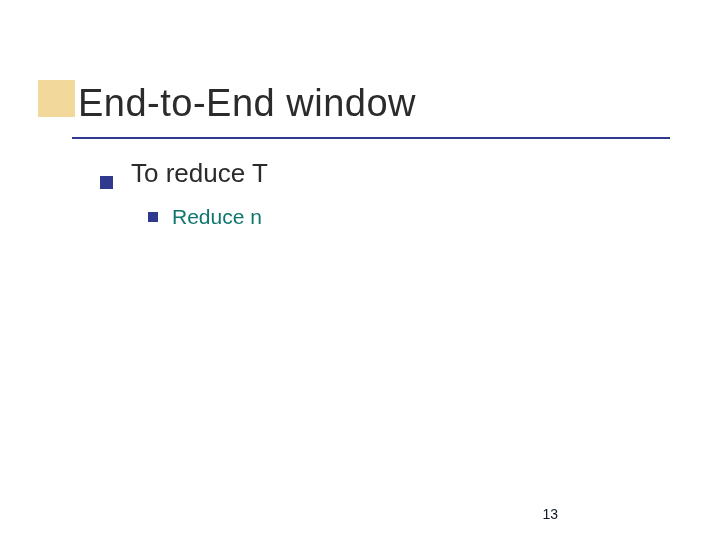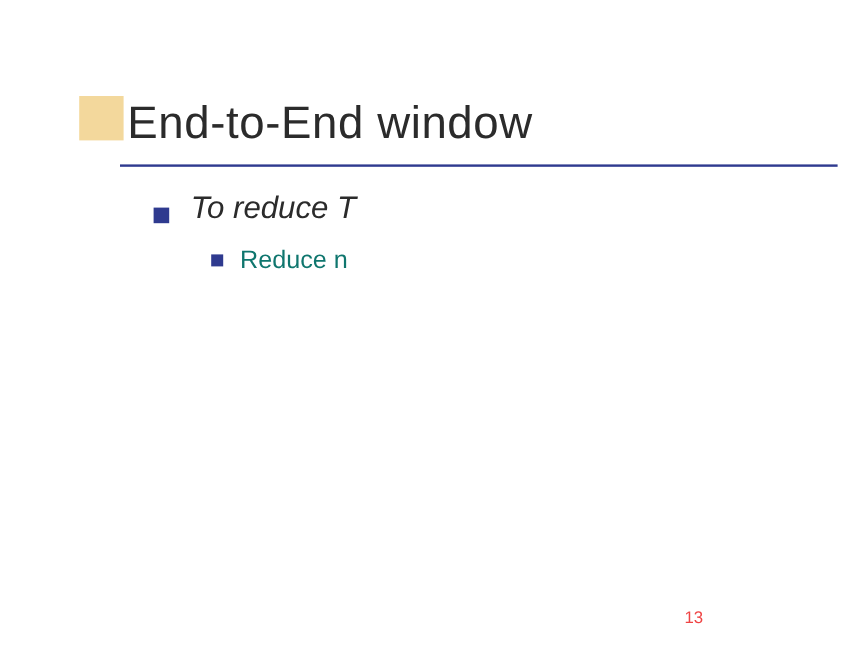--- a/index.html
+++ b/index.html
@@ -8,21 +8,20 @@
     width: 720px;
     height: 540px;
     background: #ffffff;
     font-family: Verdana, Geneva, sans-serif;
     overflow: hidden;
   }
   .slide {
     position: relative;
     width: 584px;
     height: 540px;
-    margin-left: 28px;
   }
   .accent-square {
     position: absolute;
     left: 38px;
     top: 80px;
     width: 37px;
     height: 37px;
     background: #eab84a;
     opacity: 0.55;
   }
@@ -43,23 +42,22 @@
     background: #2f3a8f;
   }
   .content {
     position: absolute;
     left: 100px;
     top: 158px;
     width: 560px;
   }
   .lvl1 {
     display: flex;
-    align-items: center;
+    align-items: flex-end;
     margin-bottom: 14px;
-    font-style: italic;
   }
   .lvl1 .bullet {
     width: 13px;
     height: 13px;
     background: #2f3a8f;
     margin-top: 11px;
     margin-right: 18px;
     flex-shrink: 0;
   }
   .lvl1 .text {
@@ -85,21 +83,21 @@
   .lvl2 .text {
     font-size: 21px;
     color: #0f766e;
     line-height: 1.35;
   }
   .pagenum {
     position: absolute;
     right: 26px;
     bottom: 18px;
     font-size: 14px;
-    color: #ef4444;
+    color: #0f172a;
   }
 </style>
 </head>
 <body>
 
 <div class="slide">
 
   <div class="accent-square"></div>
 
   <div class="title">End-to-End window</div>

